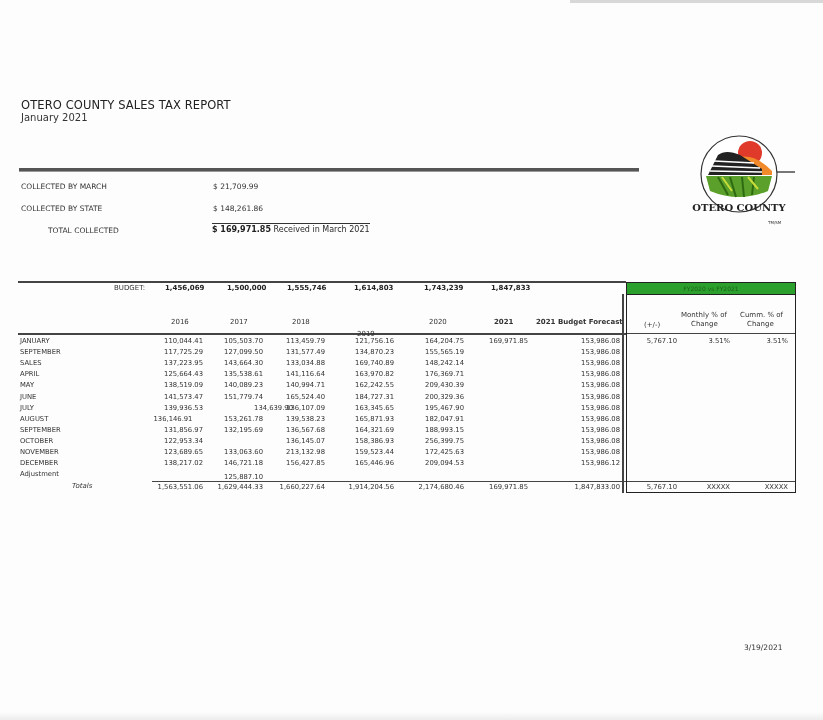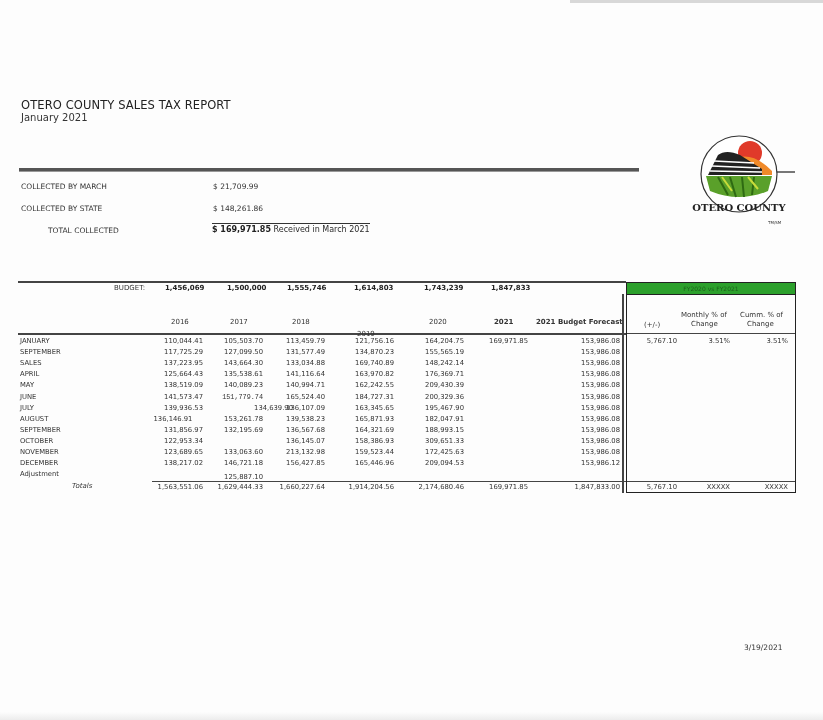--- a/index.html
+++ b/index.html
@@ -138,21 +138,21 @@
     <div class="month" style="top: 381.4px;">MAY</div>
     <div class="num" style="left: 143px; top: 381.4px;">138,519.09</div>
     <div class="num" style="left: 203px; top: 381.4px;">140,089.23</div>
     <div class="num" style="left: 265px; top: 381.4px;">140,994.71</div>
     <div class="num" style="left: 334px; top: 381.4px;">162,242.55</div>
     <div class="num" style="left: 404px; top: 381.4px;">209,430.39</div>
     <div class="num" style="left: 468px; top: 381.4px;"></div>
     <div class="num" style="left: 560px; top: 381.4px;">153,986.08</div>
     <div class="month" style="top: 392.5px;">JUNE</div>
     <div class="num" style="left: 143px; top: 392.5px;">141,573.47</div>
-    <div class="num" style="left: 203px; top: 392.5px; font-family: Liberation Mono, monospace;">151,779.74</div>
+    <div class="num" style="left: 203px; top: 392.5px;">151,779.74</div>
     <div class="num" style="left: 265px; top: 392.5px;">165,524.40</div>
     <div class="num" style="left: 334px; top: 392.5px;">184,727.31</div>
     <div class="num" style="left: 404px; top: 392.5px;">200,329.36</div>
     <div class="num" style="left: 468px; top: 392.5px;"></div>
     <div class="num" style="left: 560px; top: 392.5px;">153,986.08</div>
     <div class="month" style="top: 403.6px;">JULY</div>
     <div class="num" style="left: 143px; top: 403.6px;">139,936.53</div>
     <div class="num" style="left: 203px; top: 403.6px; padding-left: 30px;">134,639.90</div>
     <div class="num" style="left: 265px; top: 403.6px;">136,107.09</div>
     <div class="num" style="left: 334px; top: 403.6px;">163,345.65</div>
@@ -173,21 +173,21 @@
     <div class="num" style="left: 265px; top: 425.8px;">136,567.68</div>
     <div class="num" style="left: 334px; top: 425.8px;">164,321.69</div>
     <div class="num" style="left: 404px; top: 425.8px;">188,993.15</div>
     <div class="num" style="left: 468px; top: 425.8px;"></div>
     <div class="num" style="left: 560px; top: 425.8px;">153,986.08</div>
     <div class="month" style="top: 436.9px;">OCTOBER</div>
     <div class="num" style="left: 143px; top: 436.9px;">122,953.34</div>
     <div class="num" style="left: 203px; top: 433px; margin-top: 40px;">125,887.10</div>
     <div class="num" style="left: 265px; top: 436.9px;">136,145.07</div>
     <div class="num" style="left: 334px; top: 436.9px;">158,386.93</div>
-    <div class="num" style="left: 404px; top: 436.9px;">309,651.33</div>
+    <div class="num" style="left: 404px; top: 436.9px;">256,399.75</div>
     <div class="num" style="left: 468px; top: 436.9px;"></div>
     <div class="num" style="left: 560px; top: 436.9px;">153,986.08</div>
     <div class="month" style="top: 448px;">NOVEMBER</div>
     <div class="num" style="left: 143px; top: 448px;">123,689.65</div>
     <div class="num" style="left: 203px; top: 448px;">133,063.60</div>
     <div class="num" style="left: 265px; top: 448px;">213,132.98</div>
     <div class="num" style="left: 334px; top: 448px;">159,523.44</div>
     <div class="num" style="left: 404px; top: 448px;">172,425.63</div>
     <div class="num" style="left: 468px; top: 448px;"></div>
     <div class="num" style="left: 560px; top: 448px;">153,986.08</div>

